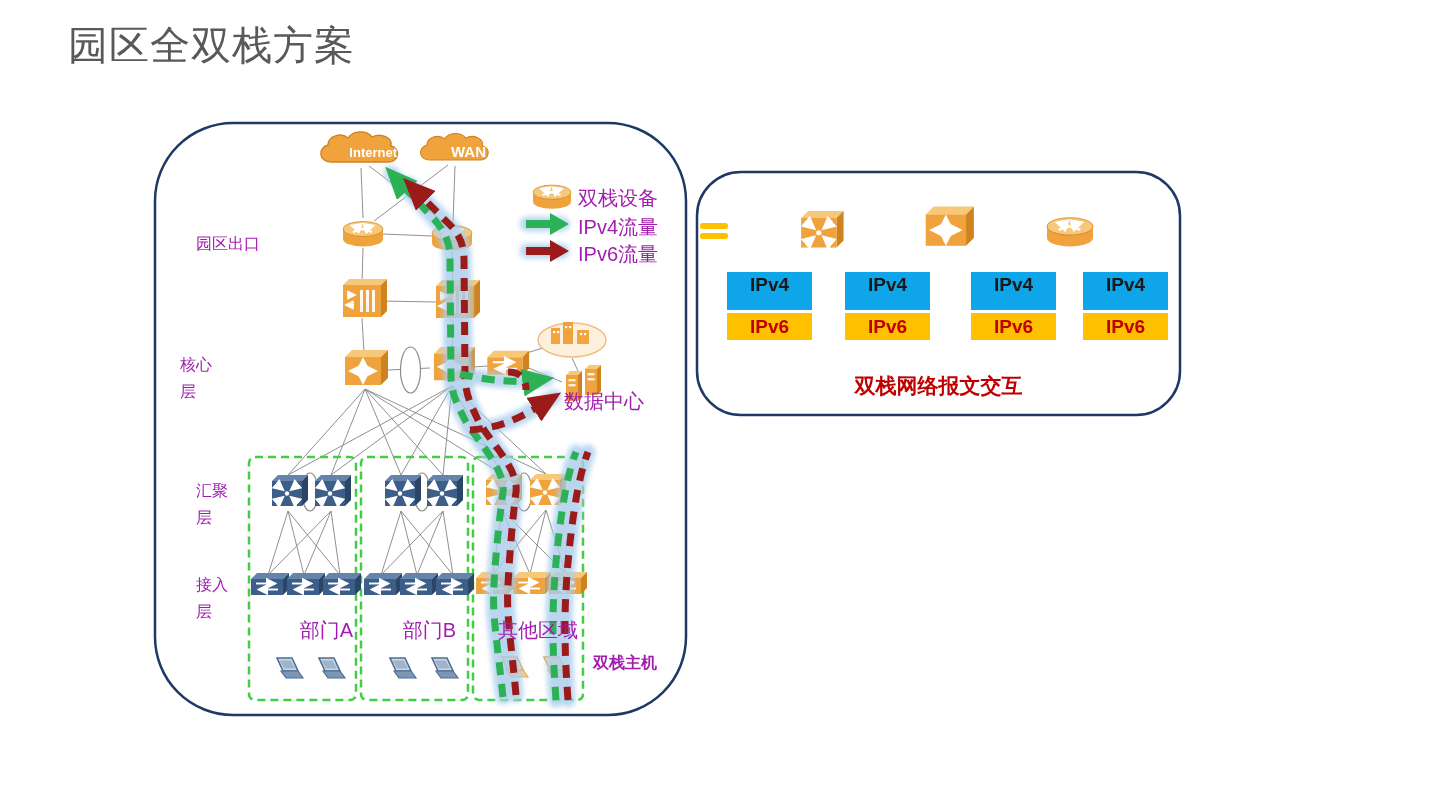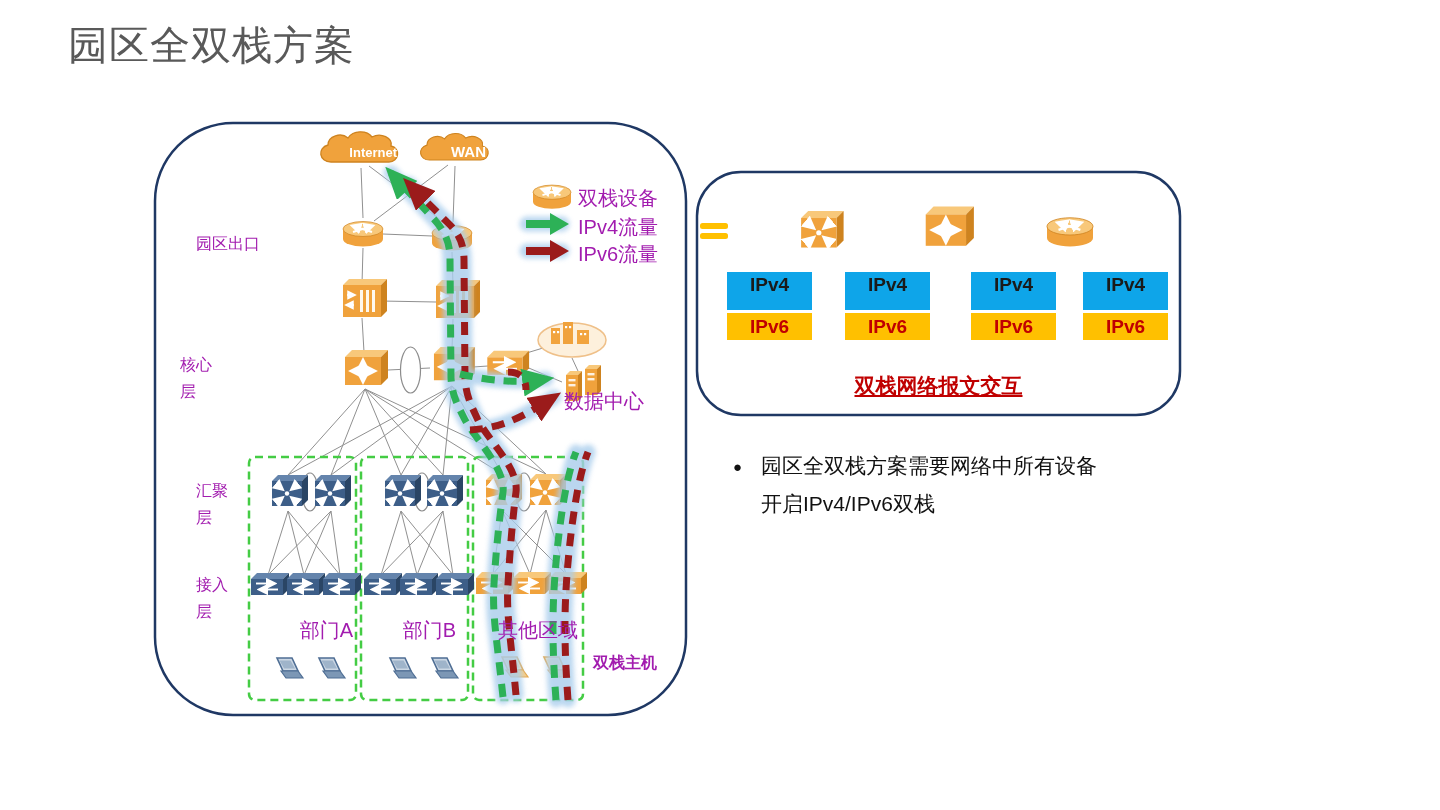--- a/index.html
+++ b/index.html
@@ -13,21 +13,21 @@
   .cloud-label{color:#ffffff;font-weight:bold;text-align:right;}
   .layer-label{font-size:16px;line-height:27px;}
   .layer-wrap{width:46px;}
   .legend-label{font-size:20px;}
   .dept-label{font-size:20px;text-align:right;width:100px;}
   .dc-label{font-size:20px;}
   .host-label{font-size:16px;font-weight:bold;width:64px;text-align:center;line-height:24px;}
   .ip-box{position:absolute;z-index:5;width:85px;text-align:center;font-weight:bold;font-size:19px;}
   .ipv4-box{height:38px;line-height:25px;background:#0ea5e9;color:#1a1a1a;}
   .ipv6-box{height:27px;line-height:27px;background:#ffc000;color:#c00000;}
-  .panel-caption{left:697px;top:372px;width:483px;text-align:center;font-size:21px;font-weight:bold;color:#c00000;text-decoration:underline;}
+  .panel-caption{left:697px;top:372px;width:483px;text-align:center;font-size:21px;font-weight:bold;color:#c00000;}
   .bullets{position:absolute;left:733px;top:447px;width:374px;z-index:5;margin:0;padding:0;list-style:none;}
   .bullets li{position:relative;font-size:21px;line-height:38px;color:#111111;padding-left:28px;word-break:break-all;margin:0;}
   .bullets li::before{content:"●";position:absolute;left:0;top:1px;font-size:15px;color:#111111;}
   
   .dv-org{--face:#F0A23C;--top:#F8C87A;--side:#CE831F;}
   .dv-blue{--face:#3D5E88;--top:#6484AC;--side:#2A4565;}
   .lt-blue{--lt-screen:#CBD7E4;--lt-base:#7C97B5;--lt-edge:#4F6E94;}
   .lt-org{--lt-screen:#FBE8C0;--lt-base:#F6CE8A;--lt-edge:#E5A84E;}
 </style>
 </head>
@@ -294,14 +294,13 @@
 <div class="ip-box ipv4-box" style="left:971px;top:272px;">IPv4</div>
 <div class="ip-box ipv4-box" style="left:1083px;top:272px;">IPv4</div>
 <div class="ip-box ipv6-box" style="left:727px;top:313px;">IPv6</div>
 <div class="ip-box ipv6-box" style="left:845px;top:313px;">IPv6</div>
 <div class="ip-box ipv6-box" style="left:971px;top:313px;">IPv6</div>
 <div class="ip-box ipv6-box" style="left:1083px;top:313px;">IPv6</div>
 
 <div class="label panel-caption">双栈网络报文交互</div>
 
 <ul class="bullets">
-  <li>园区全双栈方案需要网络中所有设备开启IPv4/IPv6双栈</li>
 </ul>
 
 </body></html>

